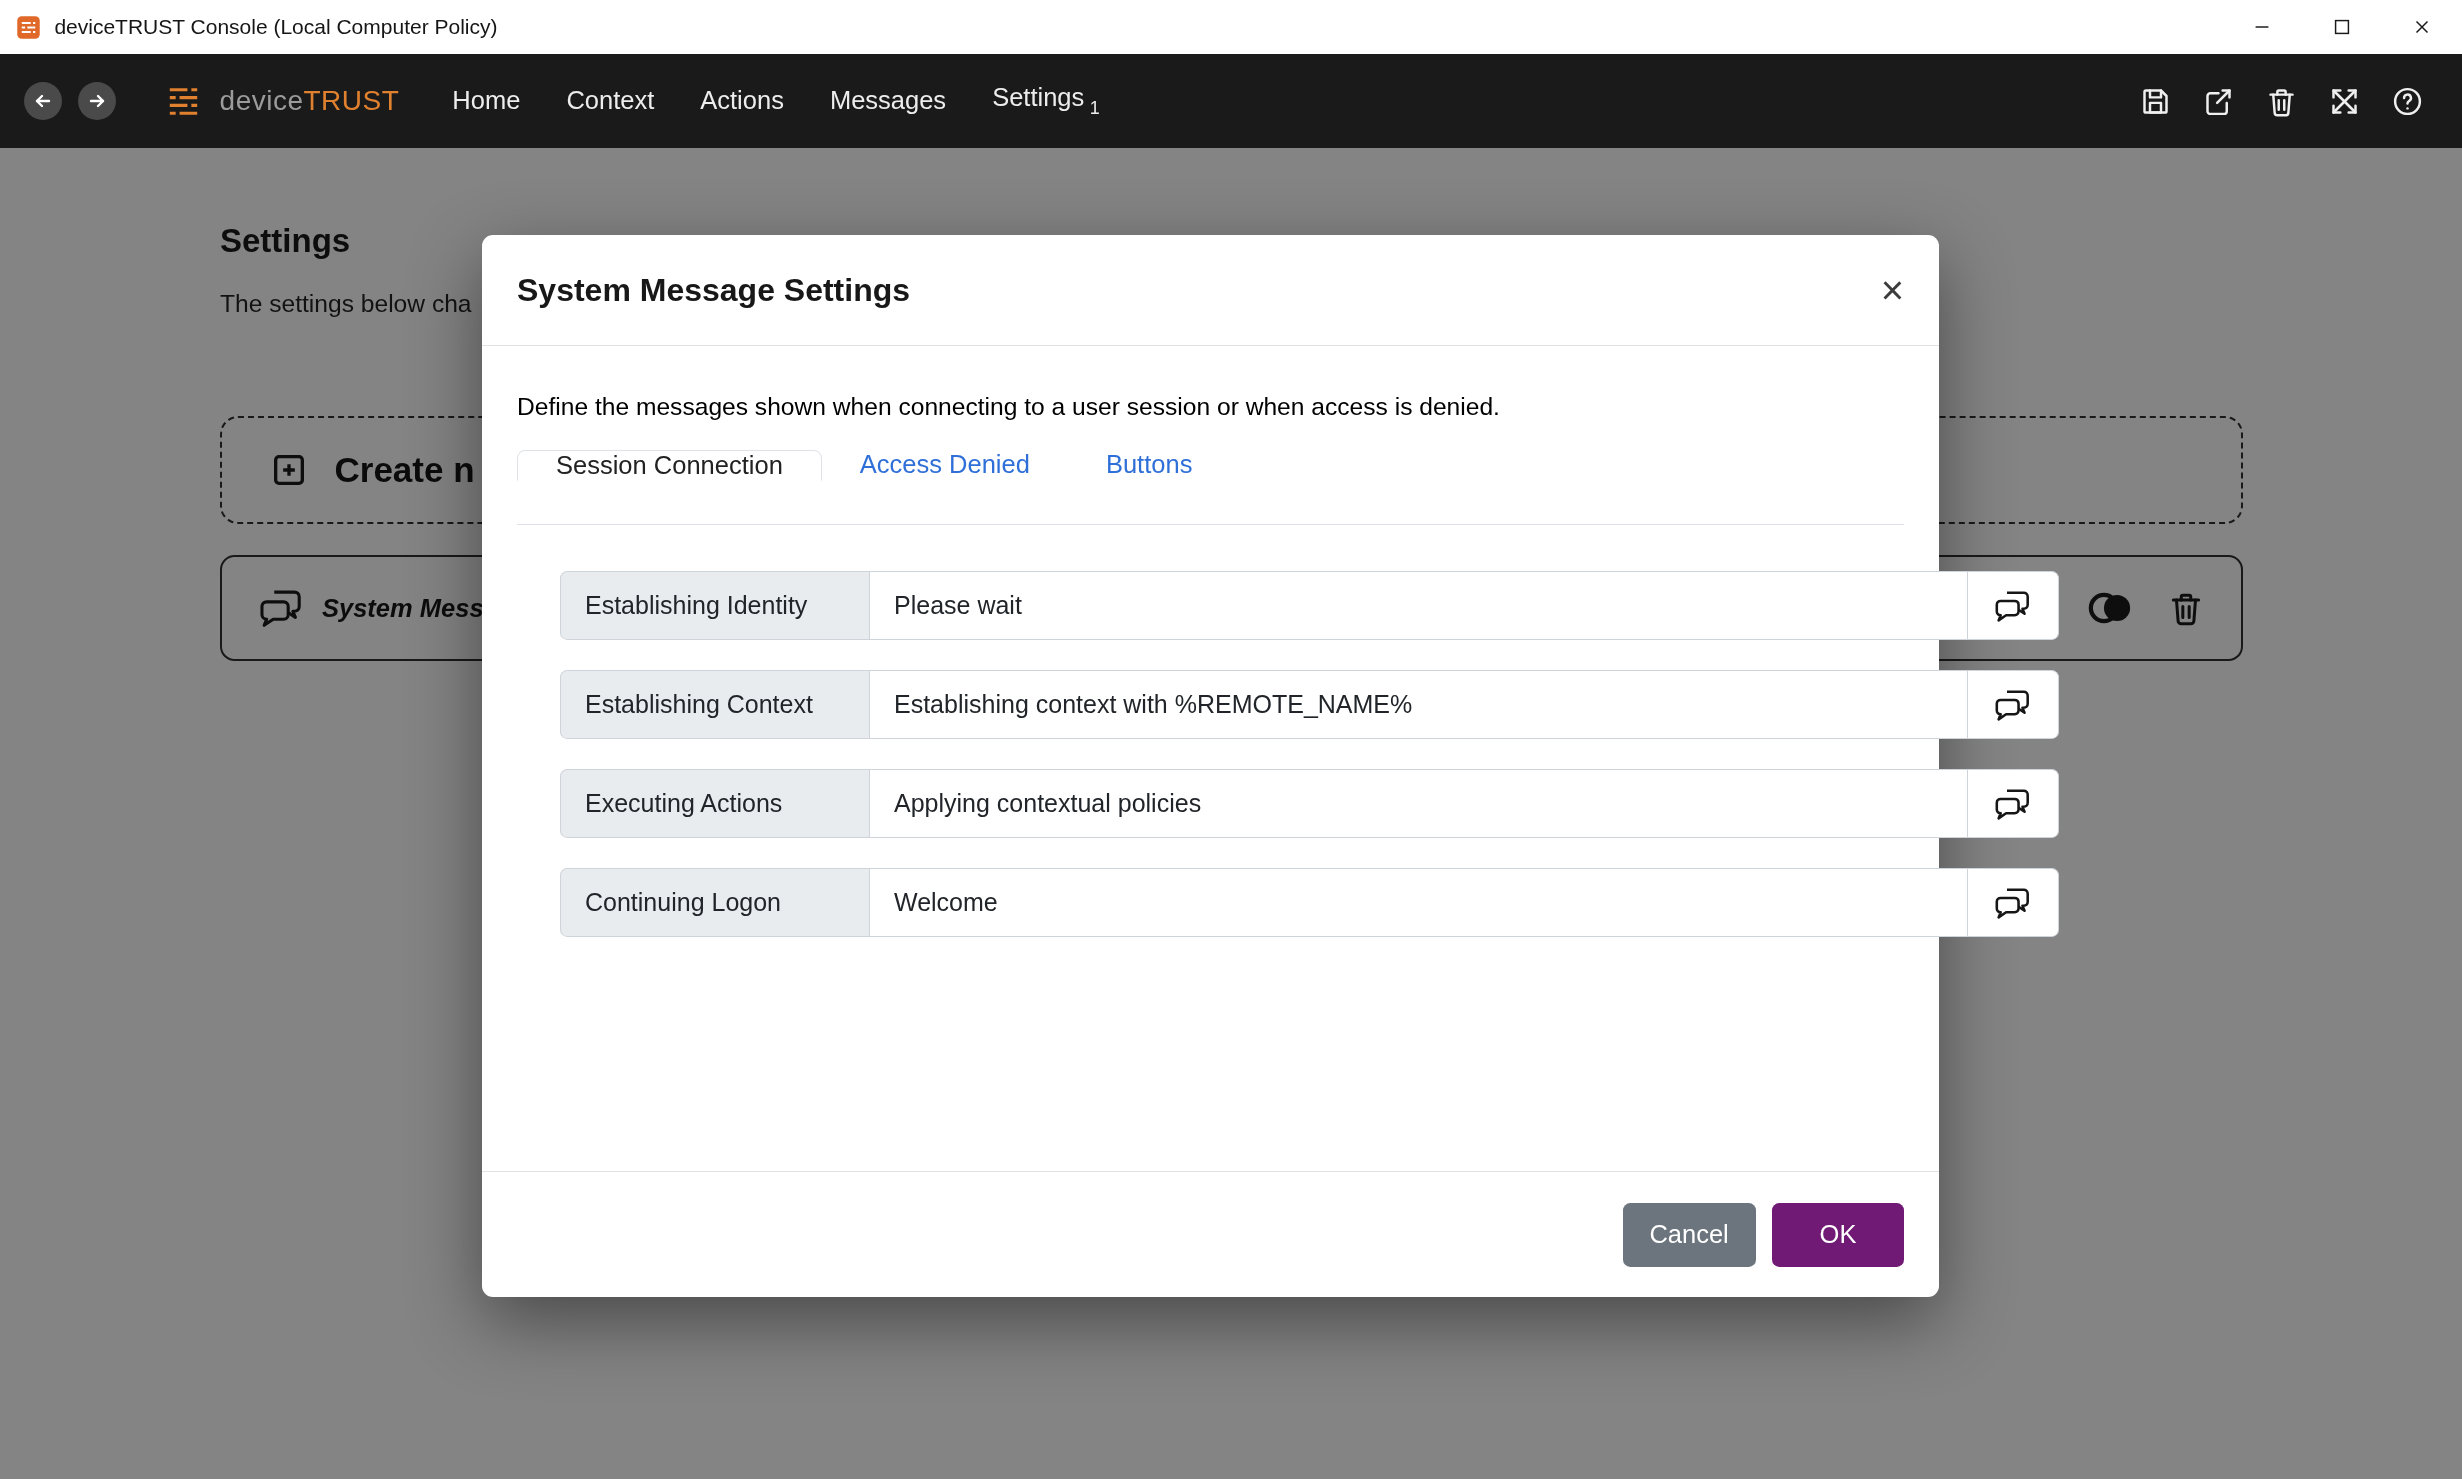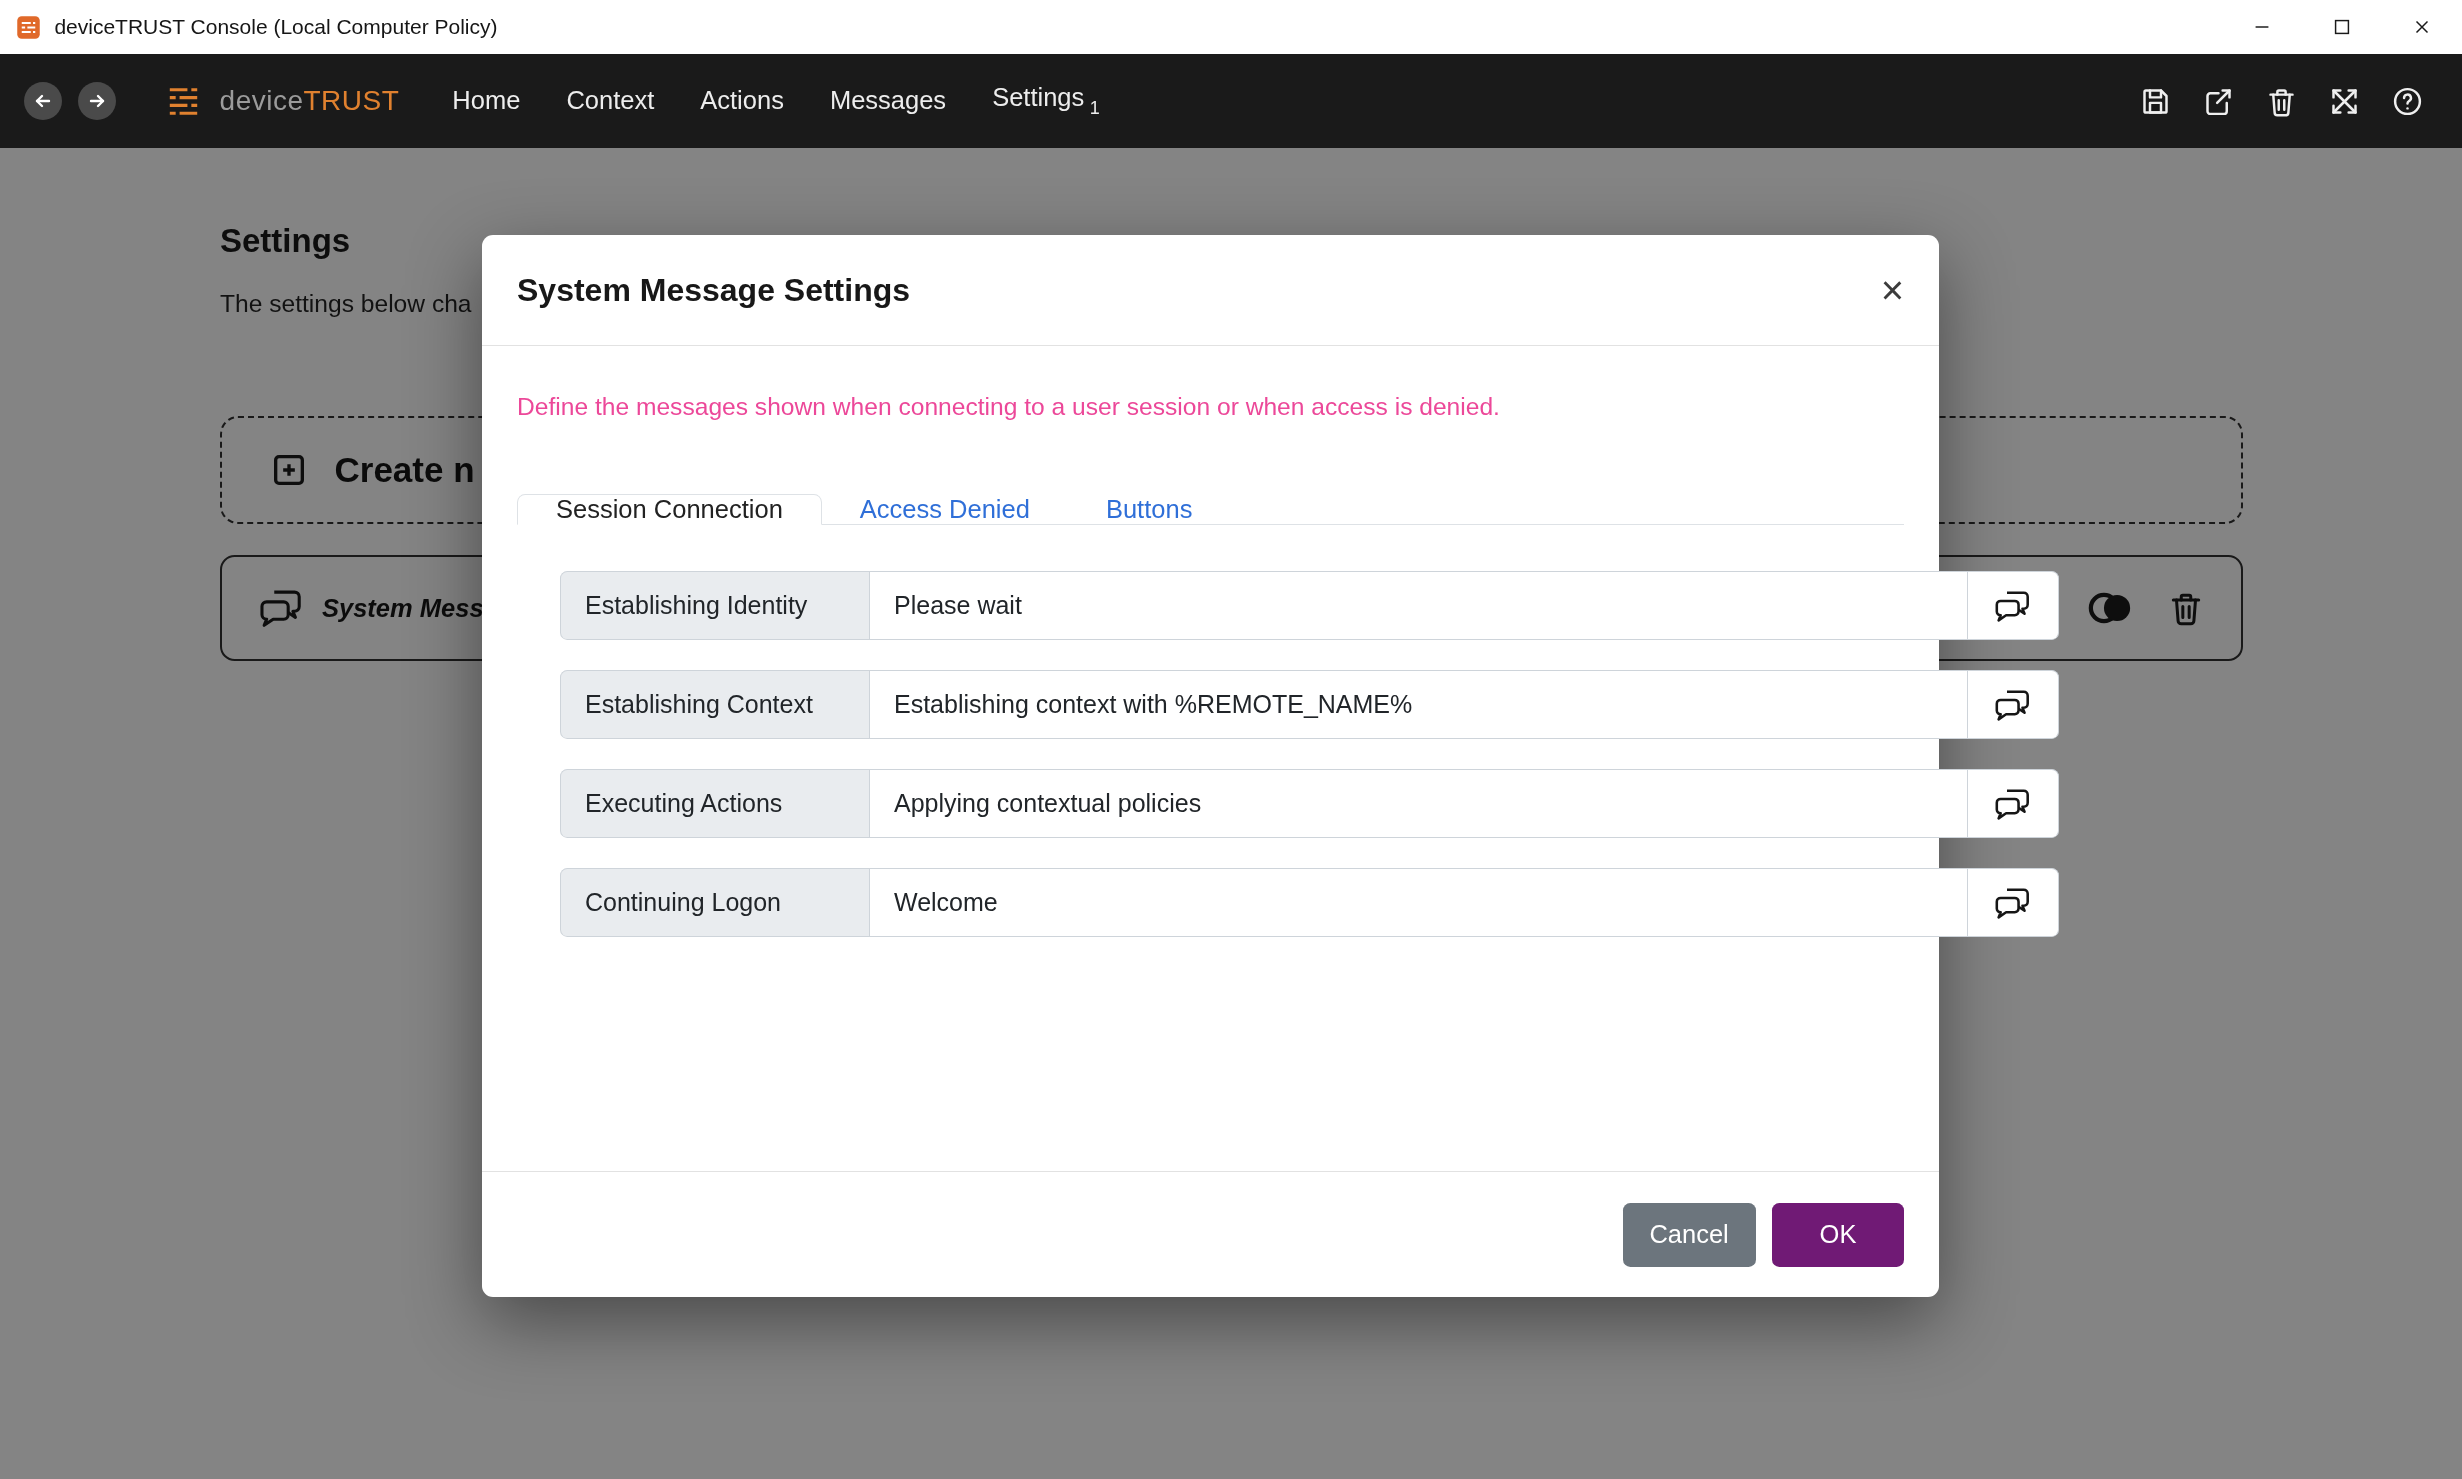--- a/index.html
+++ b/index.html
@@ -49,22 +49,22 @@
   .card-action-btn { background:none; border:none; cursor:pointer; display:flex; align-items:center; justify-content:center; }
   .card-action-btn svg { display:block; }
 
   .dim-overlay { position:absolute; top:135px; left:0; width:2462px; height:1344px; background:rgba(10,10,10,0.47); z-index:2; }
 
   
   .modal { position:absolute; left:482px; top:235px; width:1457px; height:1062px; background:#ffffff; border-radius:11px; box-shadow:0 24px 73px rgba(0,0,0,0.45); z-index:5; }
   .modal-header { height:111px; display:flex; align-items:center; justify-content:space-between; padding:0 35px; border-bottom:0.9px solid #e2e2e2; }
   .modal-title { font-size:32px; font-weight:700; color:#181818; }
   .modal-close { background:none; border:none; font-size:40px; color:#3c3c3c; cursor:pointer; line-height:1; font-family:inherit; }
-  .modal-desc { margin:47px 35px 0; font-size:24.6px; color:#ec4899; }
-  .tabs { display:flex; margin:29px 35px 0; border-bottom:0.9px solid #dee2e6; height:75px; align-items:flex-end; }
+  .modal-desc { margin:47px 35px 0; font-size:24.6px; color:#000000; }
+  .tabs { display:flex; margin:29px 35px 0; border-bottom:0.9px solid #dee2e6; height:75px; align-items:flex-start; }
   .tab { padding:0 38px; display:flex; align-items:center; font-size:25.5px; cursor:pointer; background:none; border:none; font-family:inherit; }
   .tab.active { background:#fff; border:0.9px solid #dee2e6; border-bottom:0.9px solid #ffffff; margin-bottom:-0.9px; border-radius:8.2px 8.2px 0 0; color:#222; }
   .tab.inactive { color:#2f6fd8; }
   .panel { margin:46px 35px 0 78px; }
   .panel-desc { font-size:25px; color:#212529; line-height:1.5; max-width:1268px; }
   .row-group { display:flex; width:1499px; height:69px; margin-top:30px; }
   .row-group.first { margin-top:36px; }
   .rg-label { width:309px; background:#e9ecef; border:0.9px solid #ced4da; border-right:0; border-radius:7.3px 0 0 7.3px; display:flex; align-items:center; padding-left:24px; font-size:25px; color:#212529; white-space:nowrap; }
   .rg-input { flex:1; border:0.9px solid #ced4da; font-size:25px; padding-left:24px; color:#212529; background:#fff; outline:none; font-family:inherit; min-width:0; }
   .rg-btn { width:91px; border:0.9px solid #ced4da; border-left:0; border-radius:0 7.3px 7.3px 0; background:#ffffff; display:flex; align-items:center; justify-content:center; cursor:pointer; color:#161616; }

